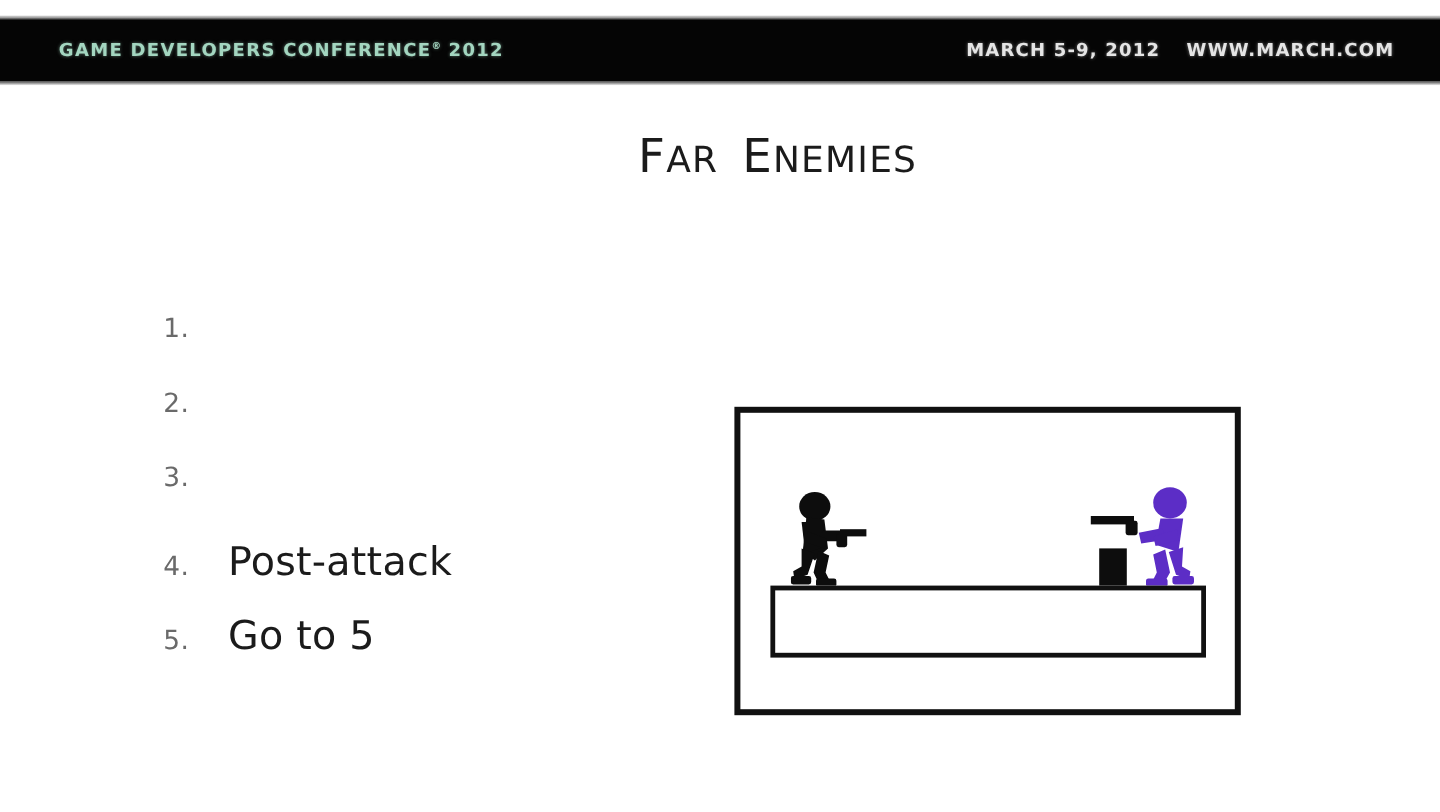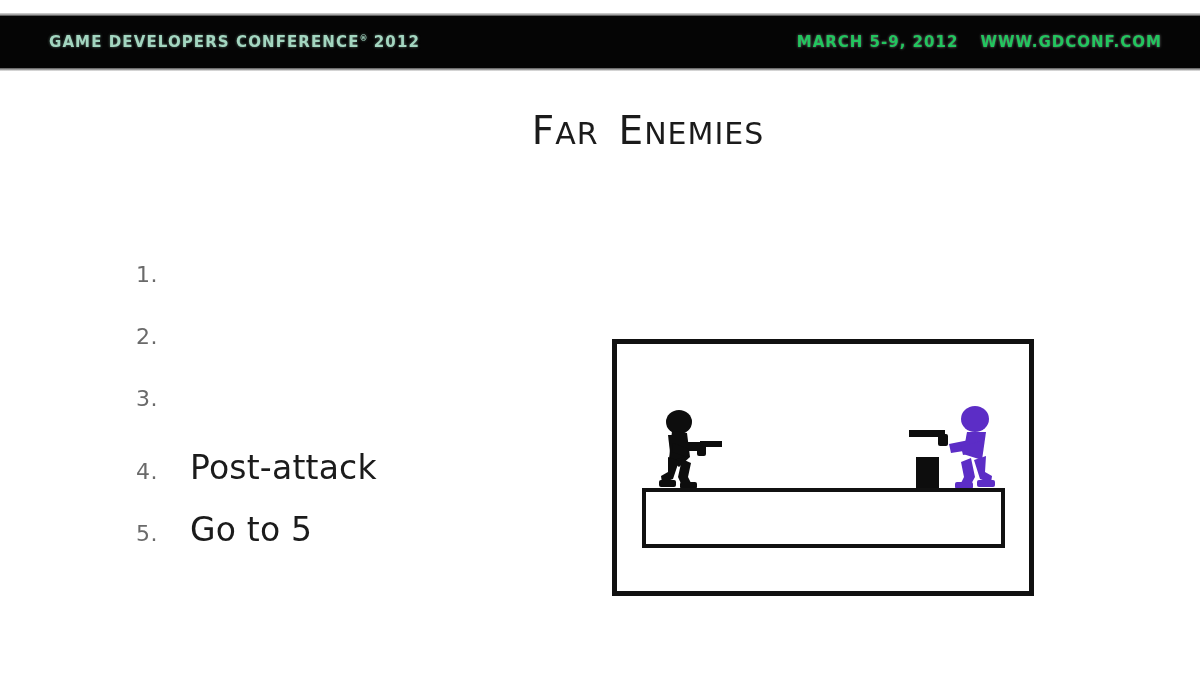--- a/index.html
+++ b/index.html
@@ -68,21 +68,21 @@
     position: absolute;
     right: 38px;
     top: 50%;
     transform: translateY(-50%);
     display: flex;
     align-items: center;
     gap: 22px;
     white-space: nowrap;
   }
   .gdc-right span {
-    color: #22c55e;
+    color: #e5e5e5;
     font-family: "DejaVu Sans", sans-serif;
     font-weight: bold;
     font-size: 15px;
     letter-spacing: 1.0px;
     text-shadow: 0 0 3px rgba(255,255,255,0.45);
   }
 
   
   .slide-title {
     position: absolute;
@@ -217,21 +217,21 @@
   <div class="top-strip"></div>
   <div class="bar-rule-top"></div>
 
   <div class="gdc-bar">
     <div class="gdc-left">
       <span>GAME DEVELOPERS CONFERENCE</span><span class="tm">®</span>
       <span>2012</span>
     </div>
     <div class="gdc-right">
       <span>MARCH 5-9, 2012</span>
-      <span>WWW.GDCONF.COM</span>
+      <span>WWW.MARCH.COM</span>
     </div>
   </div>
 
   <div class="bar-rule-bottom"></div>
 
   <div class="slide-title">
     <span class="word"><span class="cap">F</span><span class="sc">AR</span></span><span class="word"><span class="cap">E</span><span class="sc">NEMIES</span></span>
   </div>
 
 

